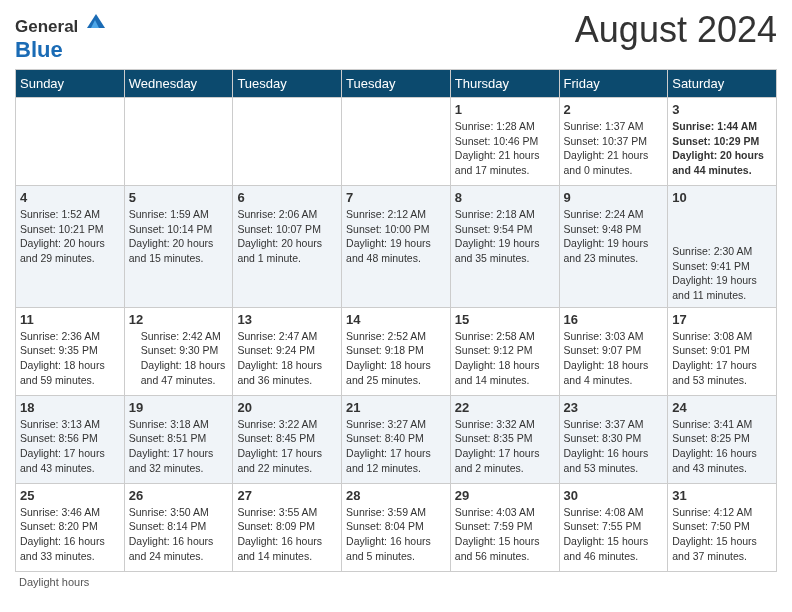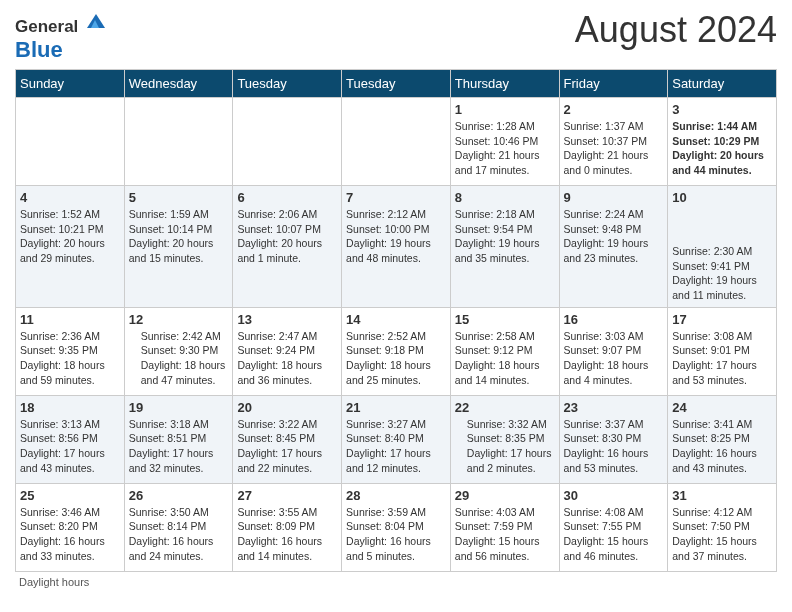--- a/index.html
+++ b/index.html
@@ -283,21 +283,21 @@
         </td>
         <td>
           <span class="day-number">21</span>
           <div class="day-info" style="white-space: pre-line;">Sunrise: 3:27 AM
 Sunset: 8:40 PM
 Daylight: 17 hours
 and 12 minutes.</div>
         </td>
         <td>
           <span class="day-number">22</span>
-          <div class="day-info" style="white-space: pre-line; margin-left: 12px;">Sunrise: 3:32 AM
+          <div class="day-info" style="white-space: pre-line;">Sunrise: 3:32 AM
 Sunset: 8:35 PM
 Daylight: 17 hours
 and 2 minutes.</div>
         </td>
         <td>
           <span class="day-number">23</span>
           <div class="day-info" style="white-space: pre-line;">Sunrise: 3:37 AM
 Sunset: 8:30 PM
 Daylight: 16 hours
 and 53 minutes.</div>

